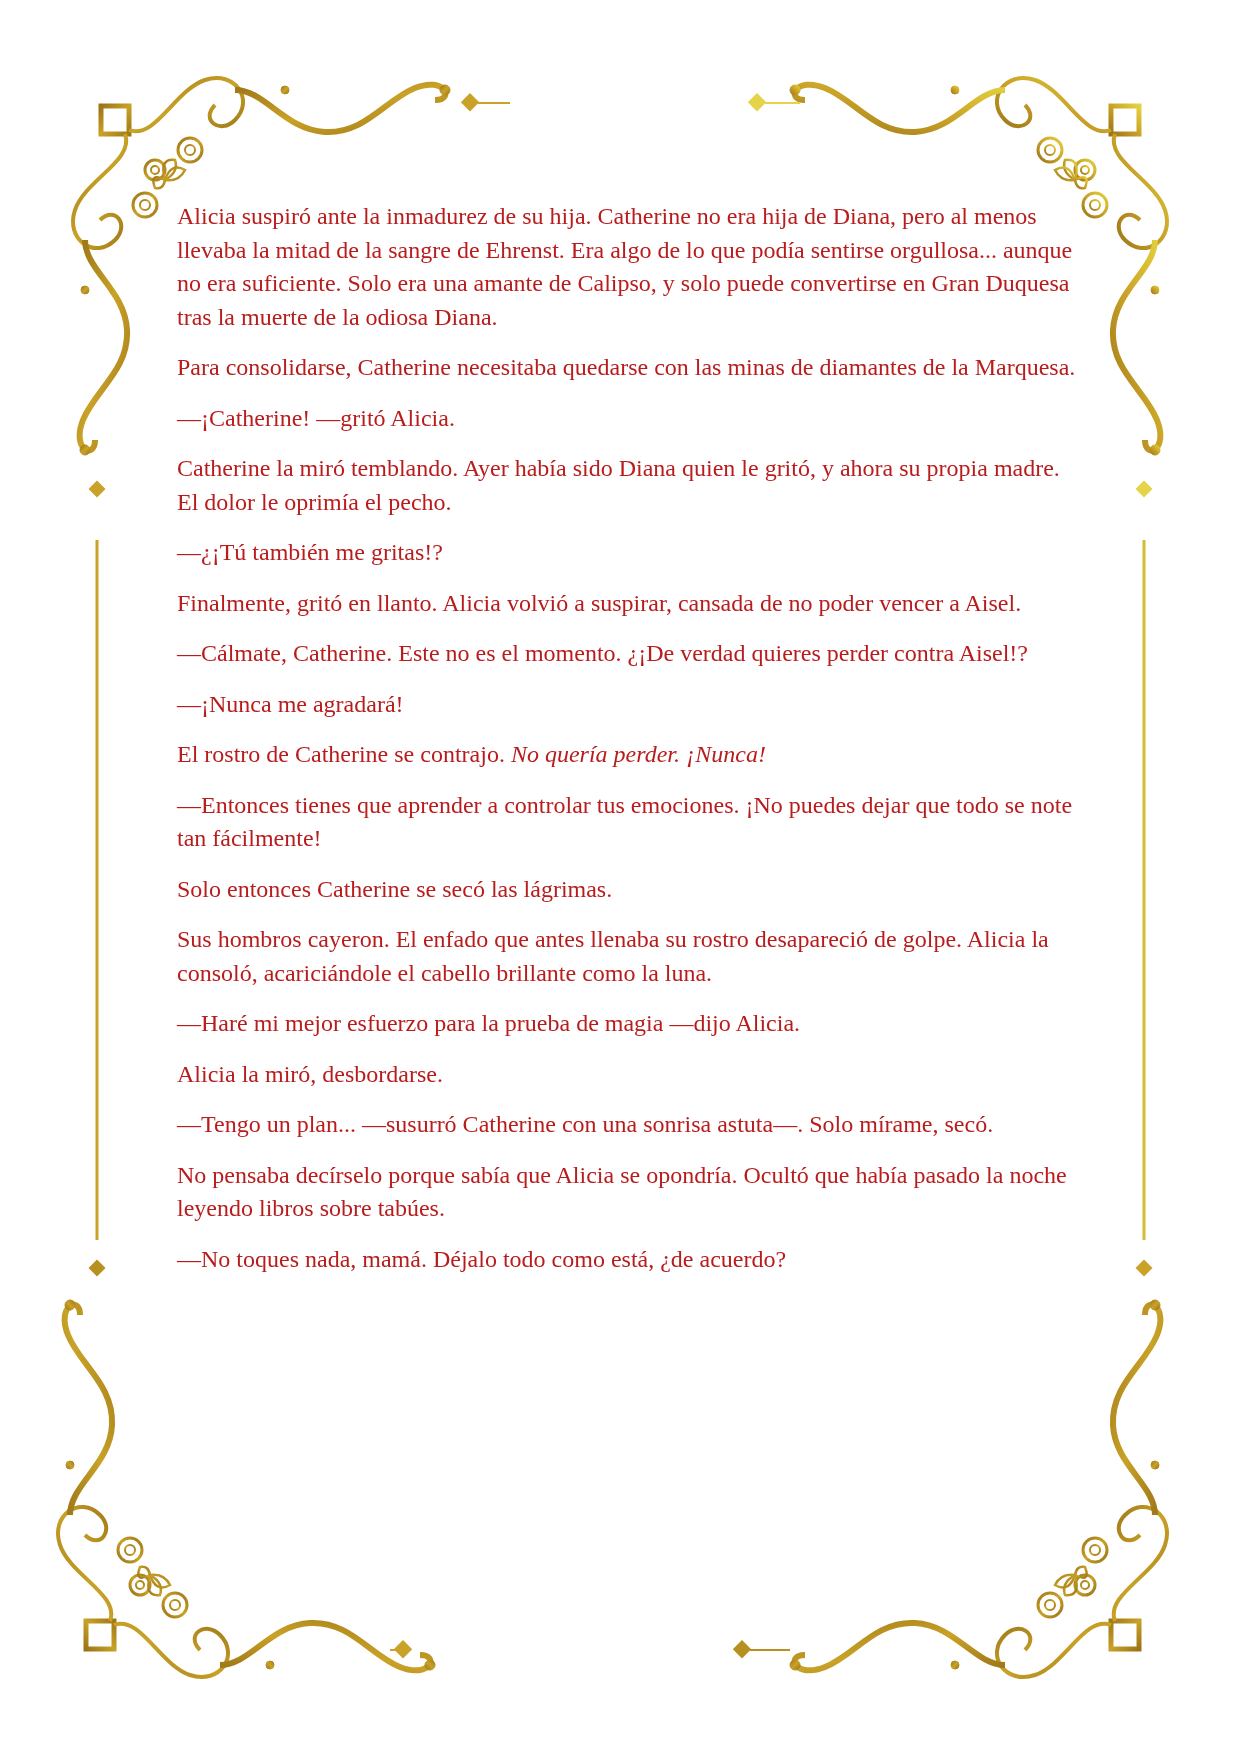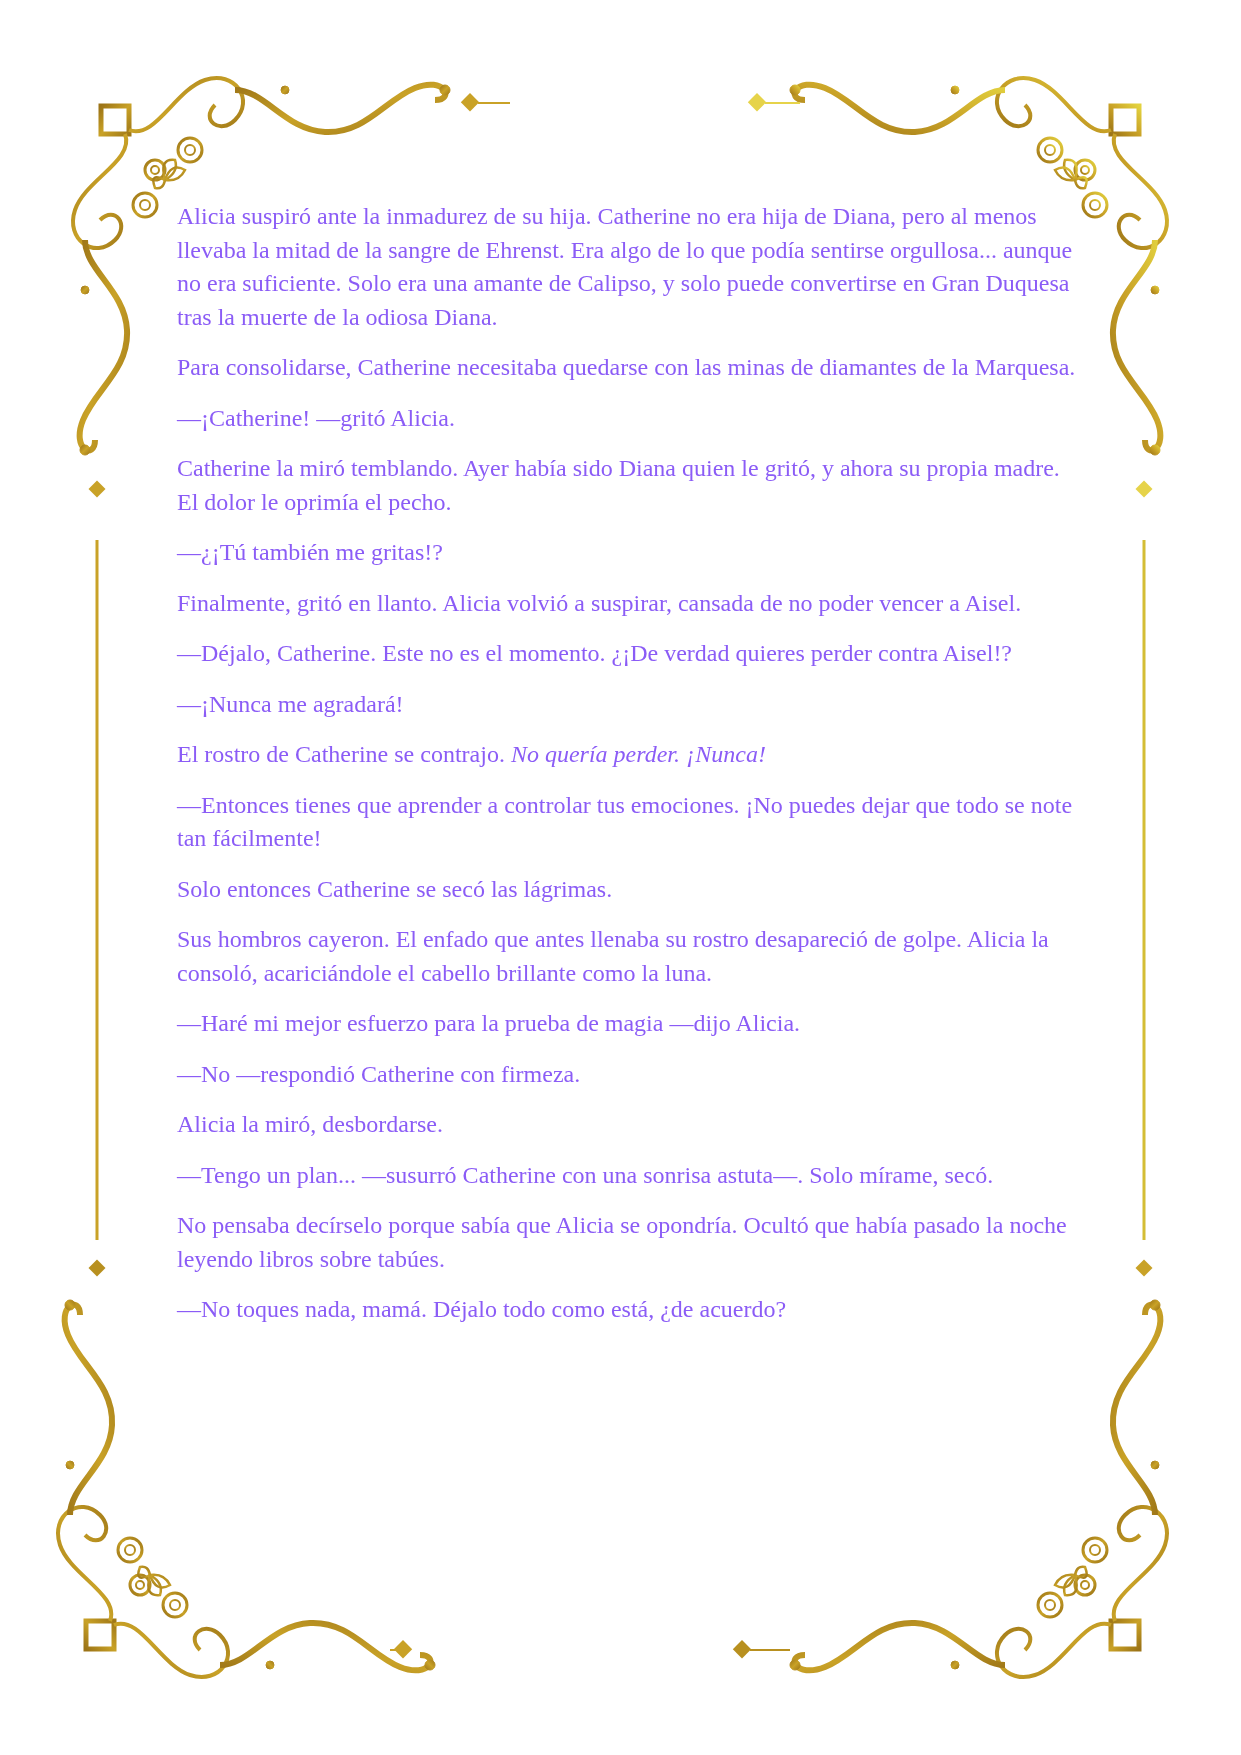--- a/index.html
+++ b/index.html
@@ -1,21 +1,21 @@
 <!DOCTYPE html>
 <html><head>
 <meta charset="utf-8">
 <style>
   html, body { margin:0; padding:0; background:#ffffff; }
   body { width:1241px; height:1755px; position:relative; overflow:hidden; }
   .frame { position:absolute; left:0; top:0; width:1241px; height:1755px; pointer-events:none; }
   .content {
     position:absolute; left:177px; top:200px; width:900px;
     font-family:"Liberation Serif", "DejaVu Serif", serif;
-    font-size:24px; line-height:33.5px; color:#8b5cf6;
+    font-size:24px; line-height:33.5px; color:#b91c1c;
   }
   .content p { margin:0 0 17px 0; }
   .content em { font-style:italic; }
 </style>
 </head>
 <body>
 
 <svg class="frame" viewBox="0 0 1241 1755" xmlns="http://www.w3.org/2000/svg">
   <defs>
     <linearGradient id="gL" x1="0" y1="0" x2="1" y2="1">
@@ -111,25 +111,24 @@
   </g>
 </svg>
 
 <div class="content">
   <p>Alicia suspiró ante la inmadurez de su hija. Catherine no era hija de Diana, pero al menos llevaba la mitad de la sangre de Ehrenst. Era algo de lo que podía sentirse orgullosa... aunque no era suficiente. Solo era una amante de Calipso, y solo puede convertirse en Gran Duquesa tras la muerte de la odiosa Diana.</p>
   <p>Para consolidarse, Catherine necesitaba quedarse con las minas de diamantes de la Marquesa.</p>
   <p>—¡Catherine! —gritó Alicia.</p>
   <p>Catherine la miró temblando. Ayer había sido Diana quien le gritó, y ahora su propia madre. El dolor le oprimía el pecho.</p>
   <p>—¿¡Tú también me gritas!?</p>
   <p>Finalmente, gritó en llanto. Alicia volvió a suspirar, cansada de no poder vencer a Aisel.</p>
-  <p>—Déjalo, Catherine. Este no es el momento. ¿¡De verdad quieres perder contra Aisel!?</p>
+  <p>—Cálmate, Catherine. Este no es el momento. ¿¡De verdad quieres perder contra Aisel!?</p>
   <p>—¡Nunca me agradará!</p>
   <p><span>El rostro de Catherine se contrajo. </span><em>No quería perder. ¡Nunca!</em></p>
   <p>—Entonces tienes que aprender a controlar tus emociones. ¡No puedes dejar que todo se note tan fácilmente!</p>
   <p>Solo entonces Catherine se secó las lágrimas.</p>
   <p>Sus hombros cayeron. El enfado que antes llenaba su rostro desapareció de golpe. Alicia la consoló, acariciándole el cabello brillante como la luna.</p>
   <p>—Haré mi mejor esfuerzo para la prueba de magia —dijo Alicia.</p>
-  <p>—No —respondió Catherine con firmeza.</p>
   <p>Alicia la miró, desbordarse.</p>
   <p>—Tengo un plan... —susurró Catherine con una sonrisa astuta—. Solo mírame, secó.</p>
   <p>No pensaba decírselo porque sabía que Alicia se opondría. Ocultó que había pasado la noche leyendo libros sobre tabúes.</p>
   <p>—No toques nada, mamá. Déjalo todo como está, ¿de acuerdo?</p>
 </div>
 
 </body></html>

